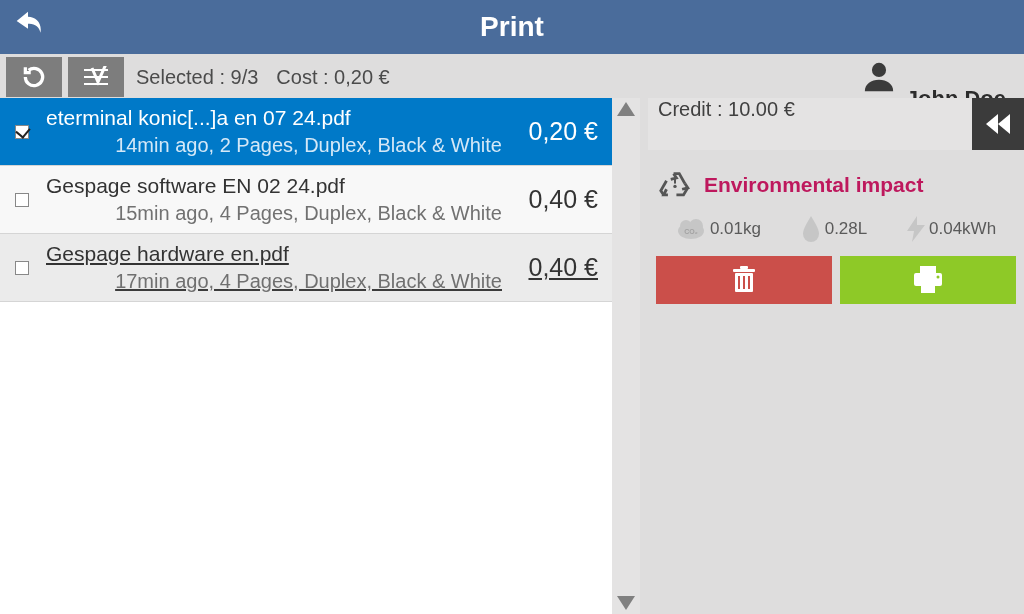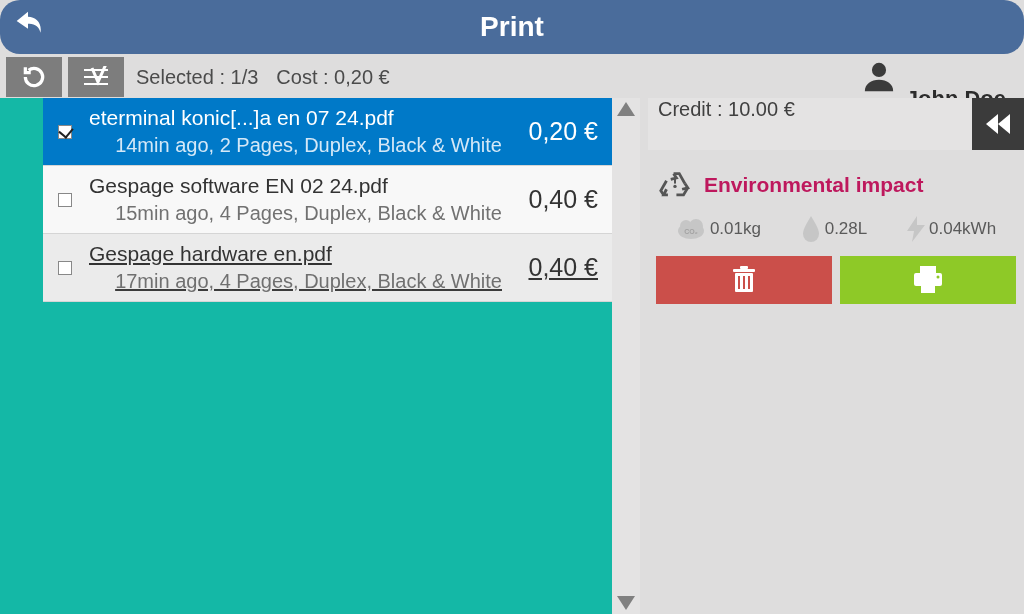--- a/index.html
+++ b/index.html
@@ -7,21 +7,20 @@
 
   
   .header {
     height: 54px;
     background: #4a6c9b;
     color: #fff;
     position: relative;
     display: flex;
     align-items: center;
     justify-content: center;
-    border-radius: 20px;
   }
   .header .back {
     position: absolute; left: 6px; top: 6px;
     width: 44px; height: 44px;
     display:flex; align-items:center; justify-content:center;
     cursor:pointer;
   }
   .header .title {
     font-size: 28px;
     font-weight: bold;
@@ -54,21 +53,21 @@
     gap:10px;
     padding-right: 12px;
   }
   .toolbar .user-name { font-size:22px; font-weight:bold; color:#2c2c2c;margin-top:44px; }
 
   
   .main {
     display:flex;
     height: calc(614px - 54px - 44px);
   }
-  .left { width: 612px; display:flex; flex-direction:column; background:#14b8a6;padding-left:43px; }
+  .left { width: 612px; display:flex; flex-direction:column; background:#ffffff; }
   .right { flex:1; background:#dedddd; padding: 0 0 0 8px; position:relative; }
 
   
   .list { display:flex; flex-direction:column; }
   .row {
     display:flex;
     align-items:center;
     padding: 8px 14px 8px 6px;
     border-bottom: 1px solid #d5d5d5;
   }
@@ -163,21 +162,21 @@
     </svg>
   </div>
   <div class="icon-btn">
     <svg width="28" height="22" viewBox="0 0 28 22" fill="none" stroke="#fff" stroke-width="2">
       <line x1="2" y1="4" x2="26" y2="4"></line>
         <line x1="2" y1="11" x2="26" y2="11"></line>
         <line x1="2" y1="18" x2="26" y2="18"></line>
       <polyline points="10 2 16 16 24 -2" stroke-width="3"></polyline>
     </svg>
   </div>
-  <span class="info">Selected : 1/3</span>
+  <span class="info">Selected : 9/3</span>
   <span class="info" style="margin-left:18px;">Cost : 0,20 €</span>
   <div class="spacer"></div>
   <div class="user-area">
     <svg width="34" height="34" viewBox="0 0 24 24" fill="#3b3b3b">
       <circle cx="12" cy="7" r="5"></circle>
         <path d="M2 22c0-5 4.5-8 10-8s10 3 10 8z"></path>
     </svg>
     <span class="user-name">John Doe</span>
   </div>
 </div>

